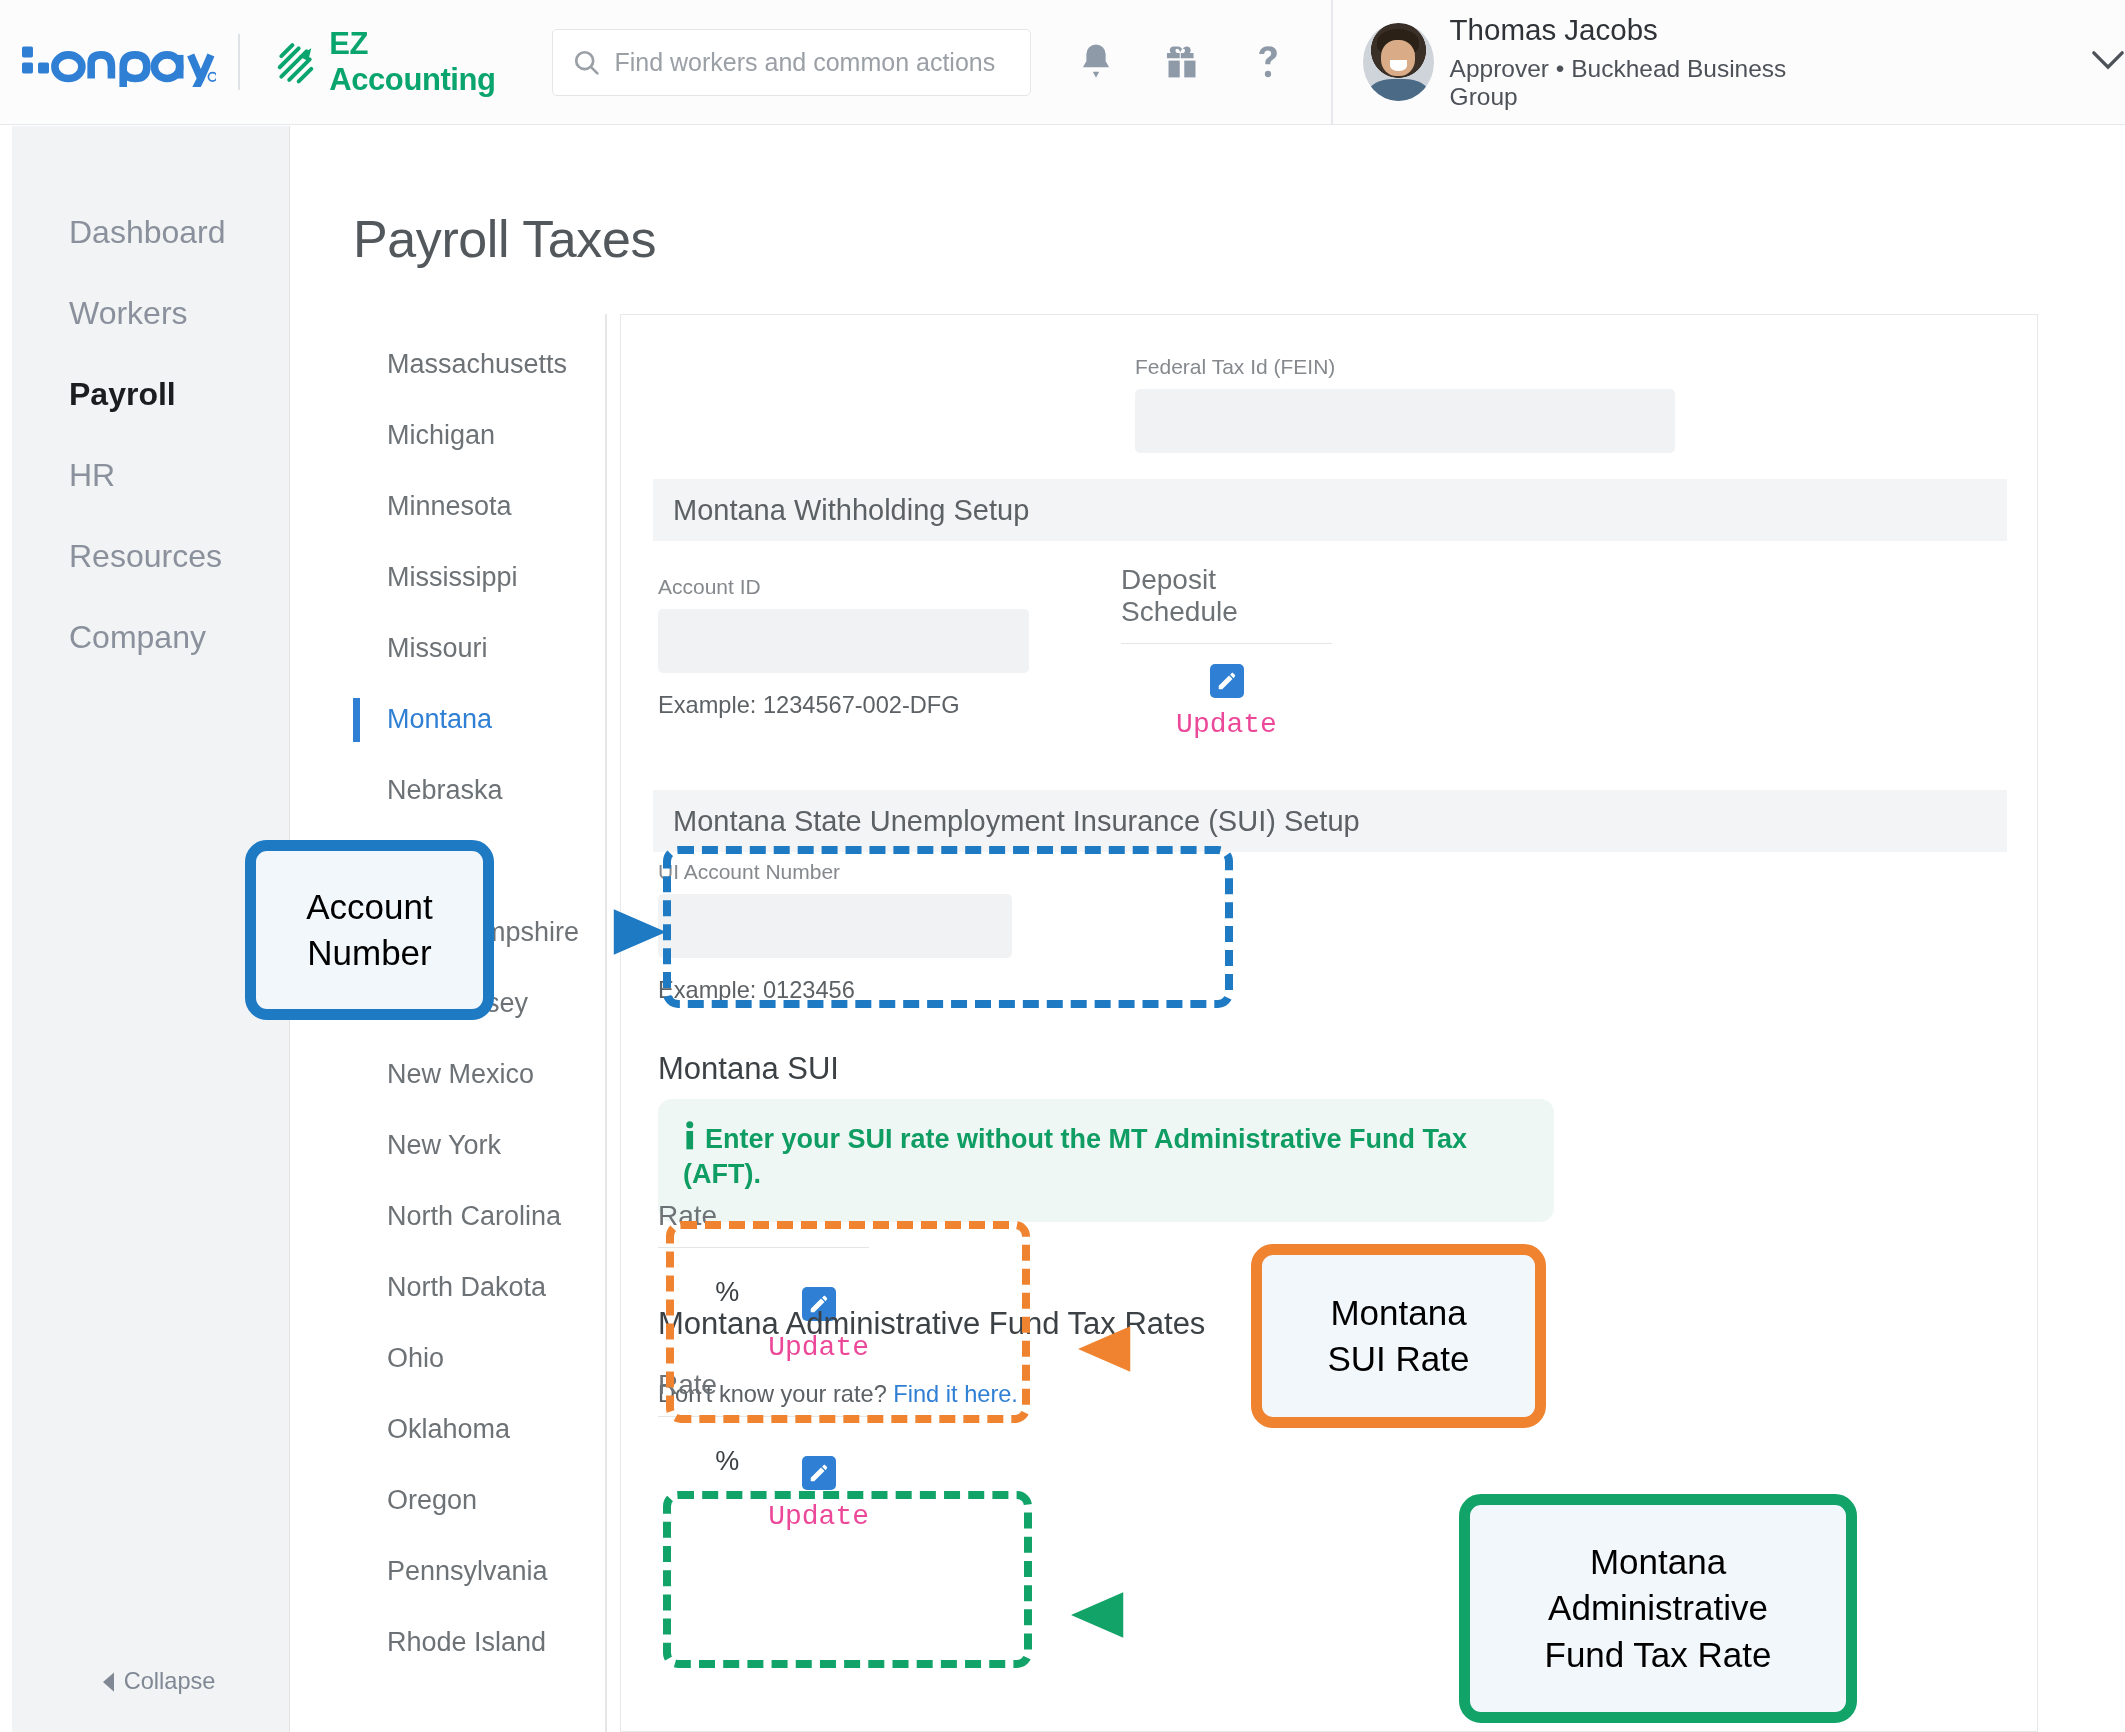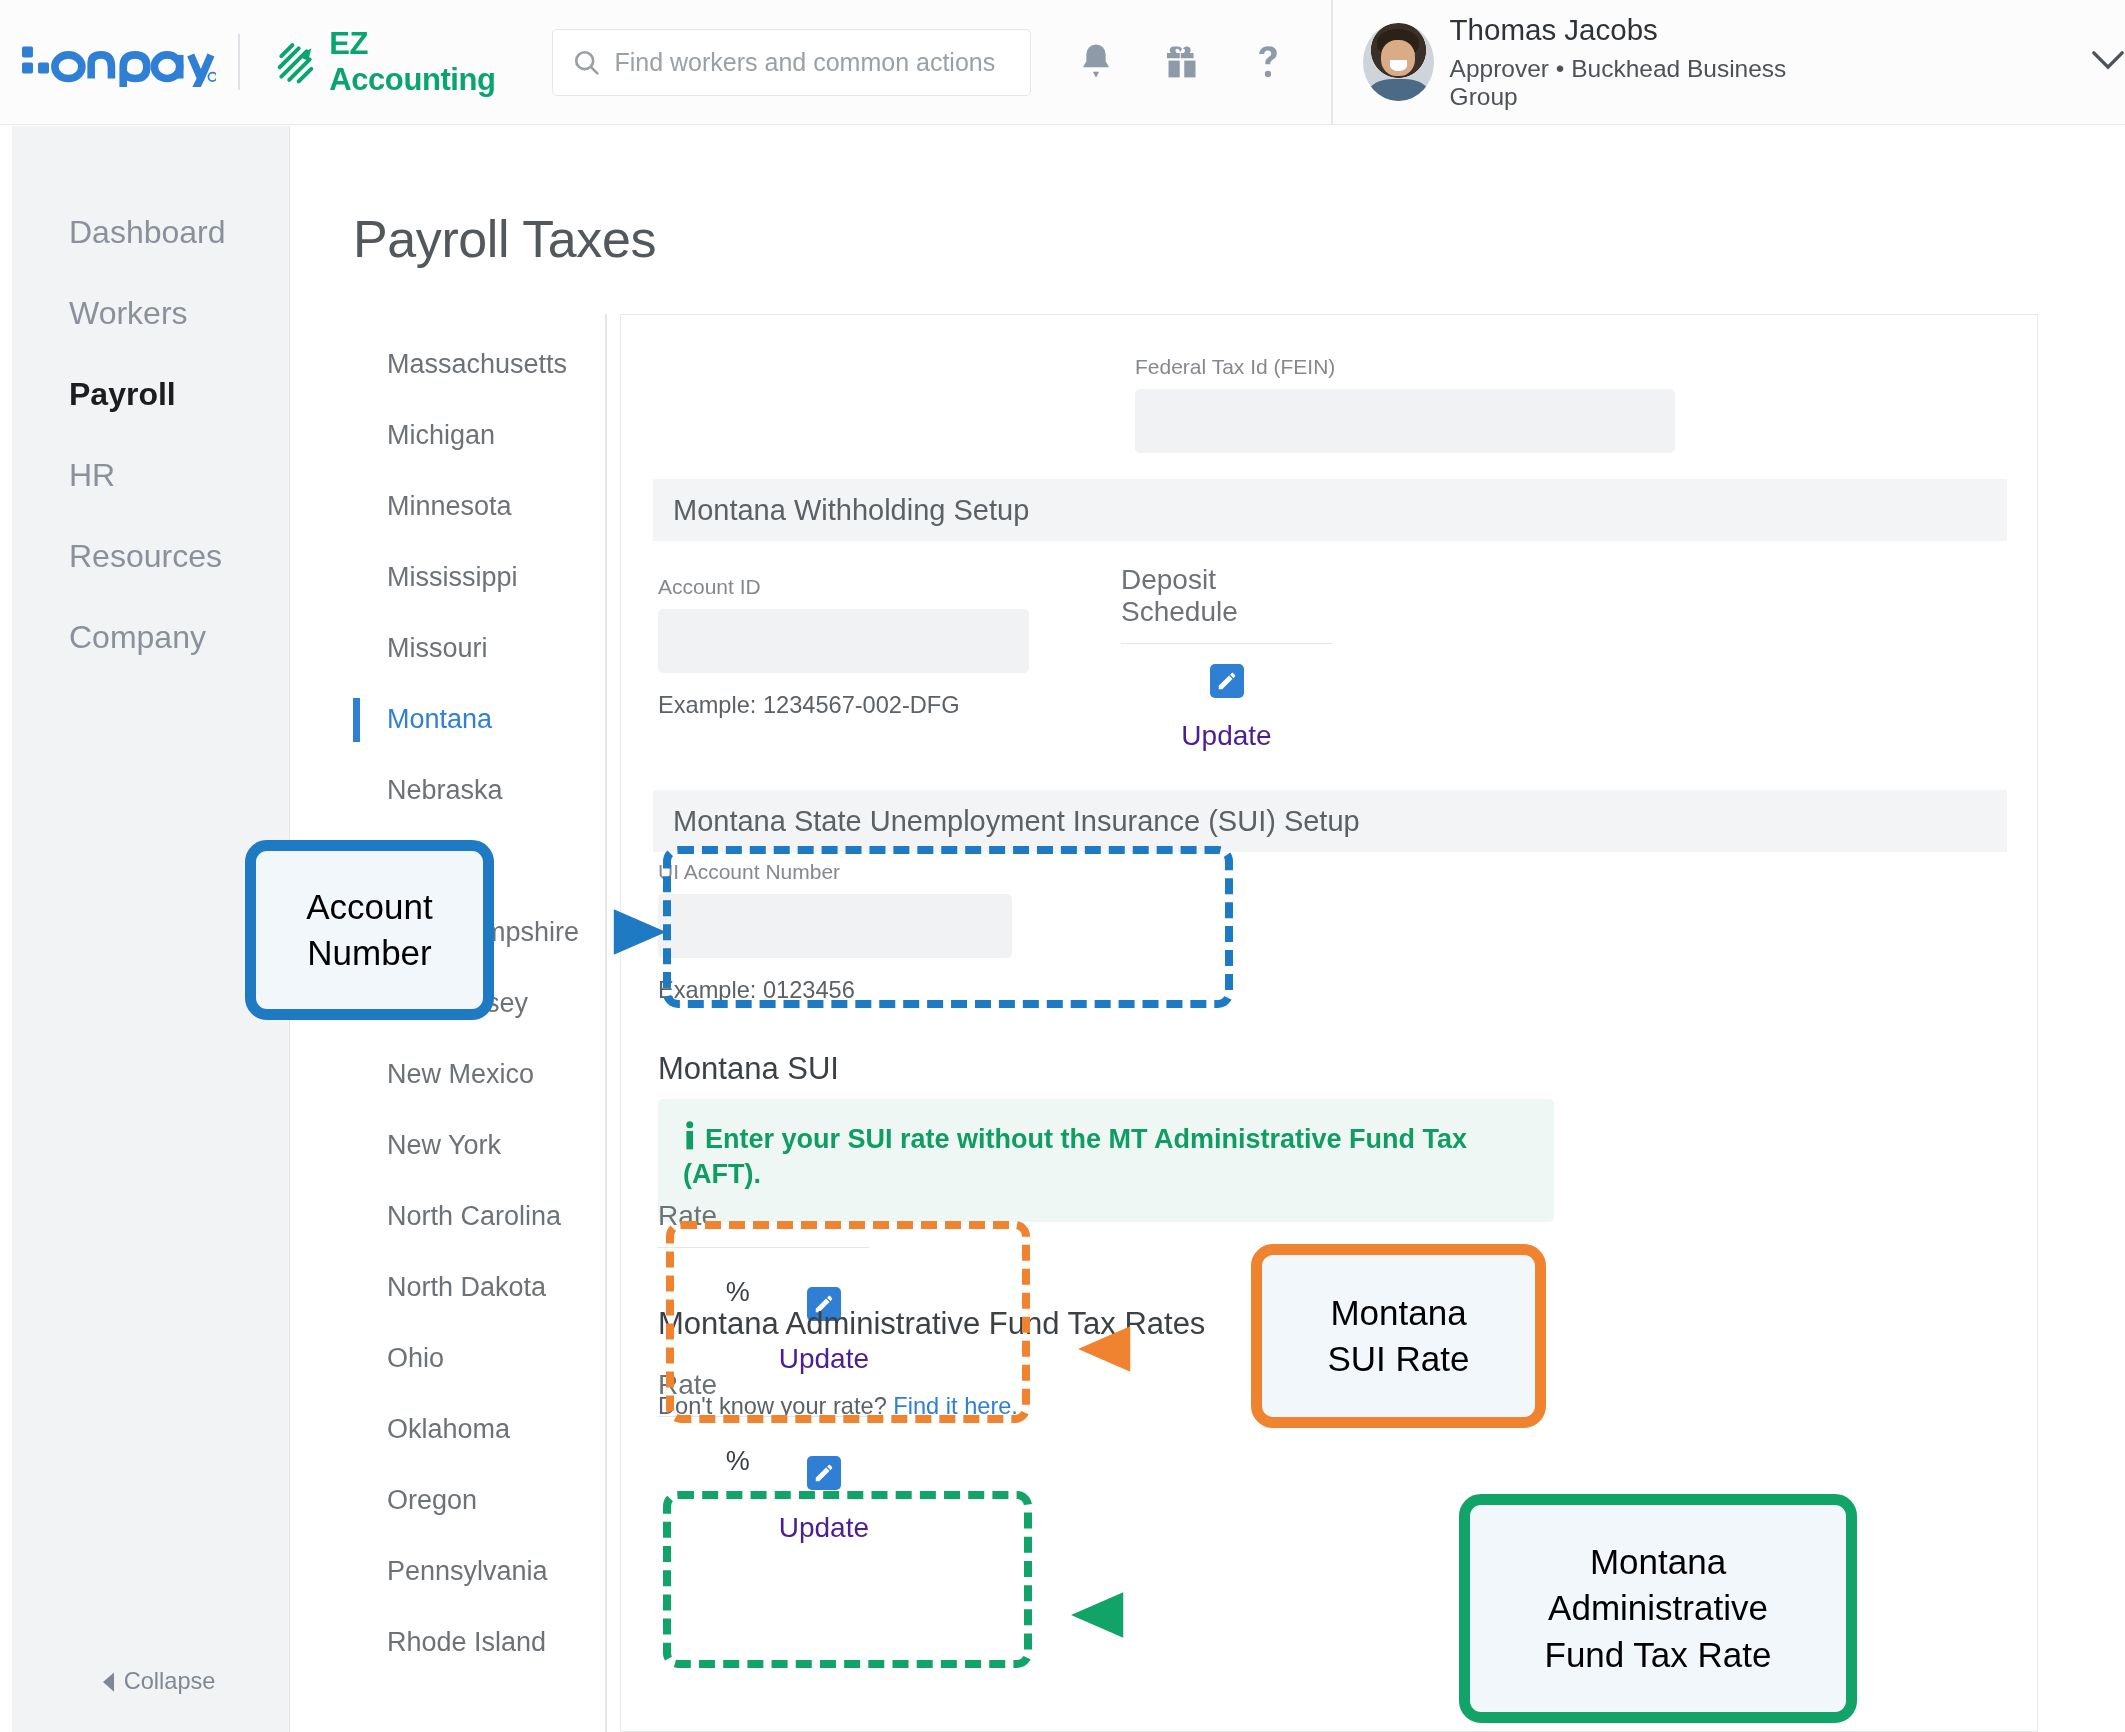--- a/index.html
+++ b/index.html
@@ -102,29 +102,29 @@
   .acct-wrap { position: absolute; left: 37px; top: 260px; width: 371px; }
   .example-txt { font-size: 23.6px; color: #5c6165; margin-top: 18.6px; }
 
   .dep-wrap { position: absolute; left: 500px; top: 249px; width: 211px; }
   .dep-label { font-size: 28px; color: #6d7276; padding-bottom: 15px; border-bottom: 1.7px solid #e3e5e7; }
   .update-btn { display: flex; flex-direction: column; align-items: center; margin-top: 20px; cursor: pointer; }
   .pencil {
     width: 34px; height: 34px; background: #2f7fd4; border-radius: 5px;
     display: flex; align-items: center; justify-content: center;
   }
-  .update-txt { font-size: 28px; color: #4c1d95; margin-top: 22px; }
+  .update-txt { font-size: 28px; color: #ec4899; margin-top: 11px; font-family: Liberation Mono, monospace; }
 
   .ui-wrap { position: absolute; left: 37px; top: 545px; width: 354px; }
 
   .mt-sui-h { position: absolute; left: 37px; top: 736px; font-size: 31px; color: #3c4145; }
 
   .infobox {
     position: absolute; left: 37px; top: 784px; width: 896px; padding: 22px 25px 29px 25px;
-    background: #eef7f3; border-radius: 5px;
+    background: #eef7f3; border-radius: 14px;
   }
   .infotxt { font-size: 27px; color: #0f9d63; font-weight: bold; line-height: 1.32; }
 
   .rate-block { position: absolute; width: 211px; }
   .rate-block.sui { left: 37px; top: 885px; }
   .rate-block.aft { left: 37px; top: 1054px; }
   .rate-label { font-size: 28px; color: #6d7276; padding-bottom: 15px; border-bottom: 1.7px solid #e3e5e7; }
   .rate-row { display: flex; align-items: flex-start; justify-content: flex-end; gap: 29px; margin-top: 18.6px; }
   .pct { font-size: 27px; color: #3c4145; margin-top: 10px; }
   .dontknow { font-size: 23.6px; color: #5c6165; margin-top: 18.6px; white-space: nowrap; }

